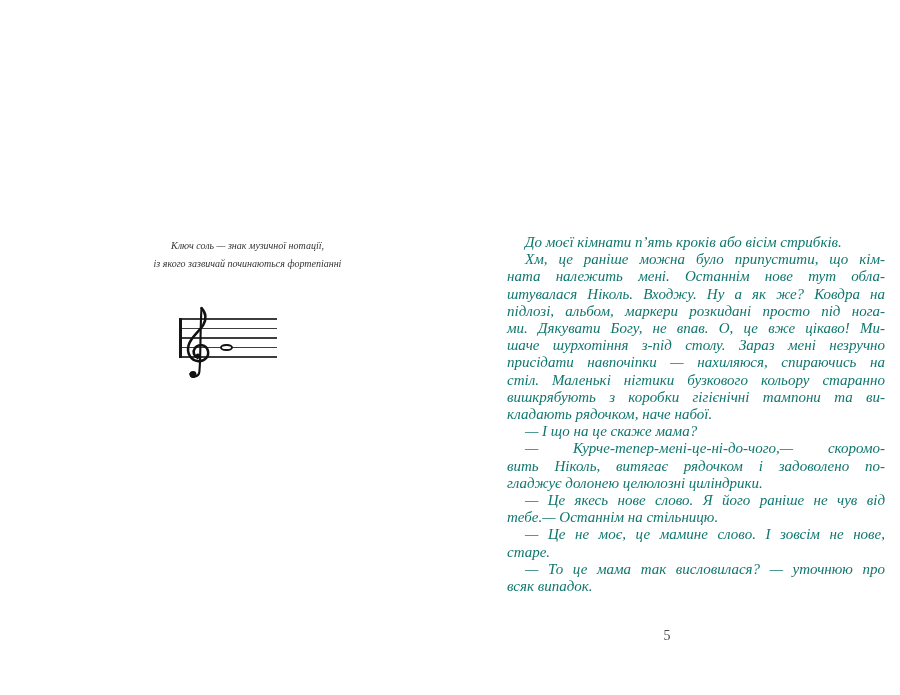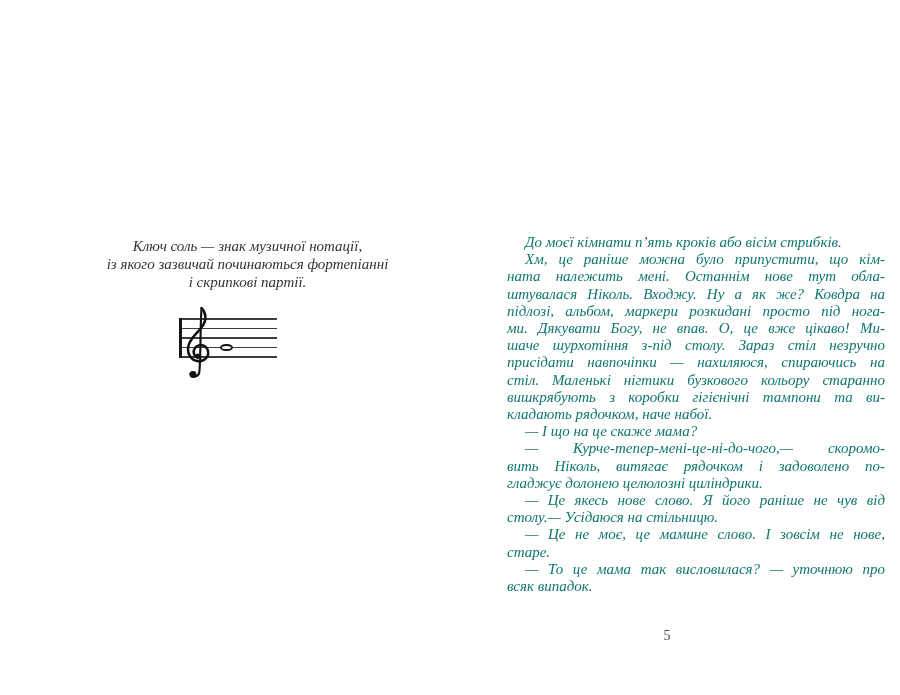--- a/index.html
+++ b/index.html
@@ -13,21 +13,21 @@
     width: 900px; height: 695px;
     background: #ffffff;
     font-family: "Liberation Serif", "DejaVu Serif", serif;
   }
   
   .caption {
     position: absolute;
     left: 55px; top: 237px; width: 385px;
     text-align: center;
     font-style: italic;
-    font-size: 15px;
+    font-size: 10px;
     line-height: 18px;
     color: #333333;
   }
   .staff {
     position: absolute;
     left: 179px; top: 318px;
     width: 98px; height: 40px;
   }
   .staff-line {
     position: absolute;
@@ -85,21 +85,20 @@
 </style>
 </head>
 <body>
 
 <div class="spread">
 
   <div>
     <div class="caption">
       <div>Ключ соль — знак музичної нотації,</div>
       <div>із якого зазвичай починаються фортепіанні</div>
-      <div>і скрипкові партії.</div>
     </div>
 
     <div class="staff">
       <div class="staff-line sl0"></div>
       <div class="staff-line sl1"></div>
       <div class="staff-line sl2"></div>
       <div class="staff-line sl3"></div>
       <div class="staff-line sl4"></div>
       <div class="barline"></div>
       <svg class="clef" viewBox="0 0 26 75" xmlns="http://www.w3.org/2000/svg">
@@ -116,31 +115,31 @@
   </div>
 
   <div>
     <div class="body-text">
         <div class="tline indent last">До моєї кімнати п’ять кроків або вісім стрибків.</div>
         <div class="tline indent">Хм, це раніше можна було припустити, що кім-</div>
         <div class="tline">ната належить мені. Останнім нове тут обла-</div>
         <div class="tline">штувалася Ніколь. Входжу. Ну а як же? Ковдра на</div>
         <div class="tline">підлозі, альбом, маркери розкидані просто під нога-</div>
         <div class="tline">ми. Дякувати Богу, не впав. О, це вже цікаво! Ми-</div>
-        <div class="tline">шаче шурхотіння з-під столу. Зараз стіл незручно</div>
+        <div class="tline">шаче шурхотіння з-під столу. Зараз мені незручно</div>
         <div class="tline">присідати навпочіпки — нахиляюся, спираючись на</div>
         <div class="tline">стіл. Маленькі нігтики бузкового кольору старанно</div>
         <div class="tline">вишкрябують з коробки гігієнічні тампони та ви-</div>
         <div class="tline last">кладають рядочком, наче набої.</div>
         <div class="tline indent last">— І що на це скаже мама?</div>
         <div class="tline indent">— Курче-тепер-мені-це-ні-до-чого,— скоромо-</div>
         <div class="tline">вить Ніколь, витягає рядочком і задоволено по-</div>
         <div class="tline last">гладжує долонею целюлозні циліндрики.</div>
         <div class="tline indent">— Це якесь нове слово. Я його раніше не чув від</div>
-        <div class="tline last">столу.— Усідаюся на стільницю.</div>
+        <div class="tline last">тебе.— Останнім на стільницю.</div>
         <div class="tline indent">— Це не моє, це мамине слово. І зовсім не нове,</div>
         <div class="tline last">старе.</div>
         <div class="tline indent">— То це мама так висловилася? — уточнюю про</div>
         <div class="tline last">всяк випадок.</div>
       </div>
     <div class="page-number">5</div>
   </div>
 
 </div>
 

